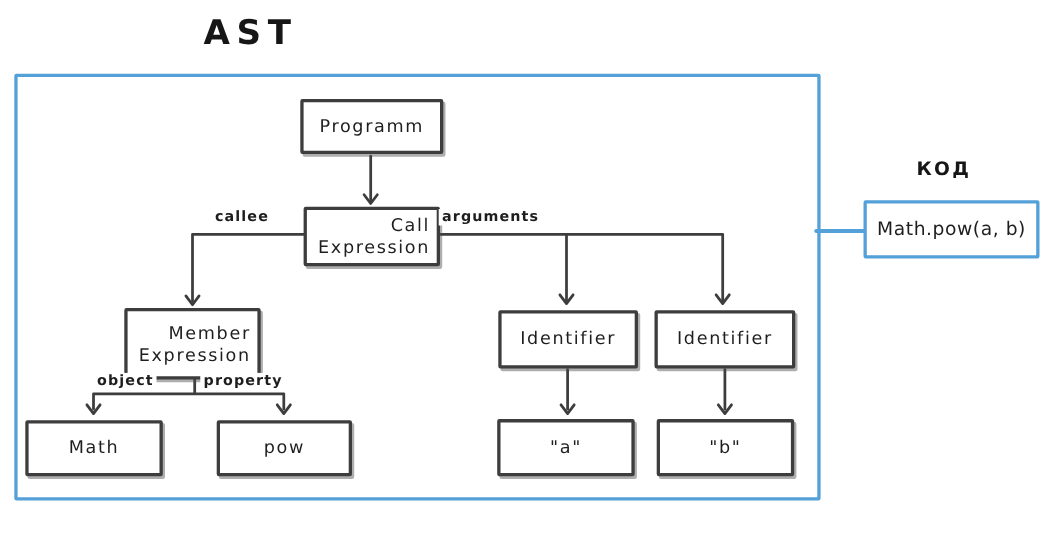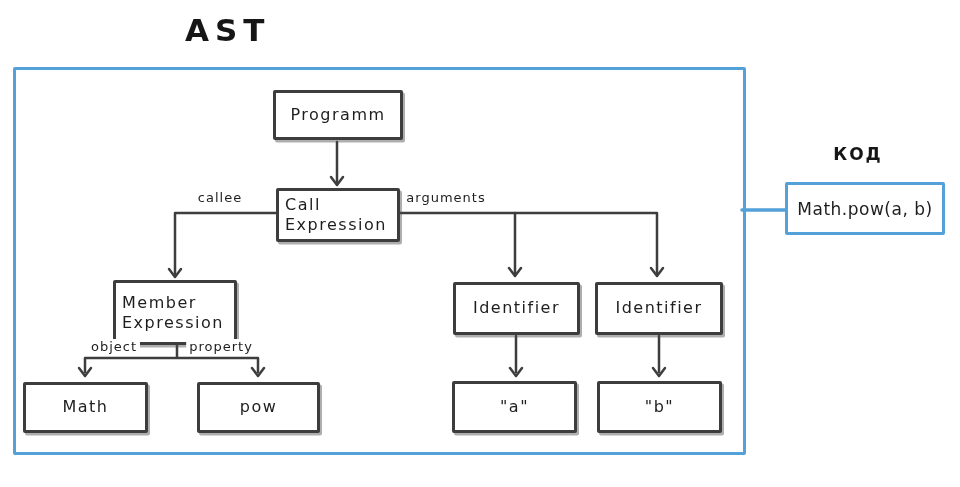--- a/index.html
+++ b/index.html
@@ -39,41 +39,41 @@
   }
 
   
   .node {
     position: absolute;
     background: #ffffff;
     border: 3px solid #3d3d3d;
     border-radius: 2px;
     box-shadow: 2px 2.5px 0 rgba(75,75,75,0.45);
     display: flex; align-items: center; justify-content: center;
-    text-align: left;
+    text-align: right;
     font-size: 16px; letter-spacing: 1.5px; line-height: 1.3;
     color: #1e1e1e;
     padding: 2px 6px;
   }
   .node.two-line { line-height: 1.25; }
 
   .n-programm   { left: 273px; top:  90px; width: 130px; height: 50px; }
   .n-call       { left: 276px; top: 188px; width: 124px; height: 54px; }
   .n-member     { left: 113px; top: 280px; width: 124px; height: 65px; }
   .n-ident1     { left: 453px; top: 282px; width: 127px; height: 53px; }
   .n-ident2     { left: 595px; top: 282px; width: 128px; height: 53px; }
   .n-math       { left:  23px; top: 382px; width: 125px; height: 51px; }
   .n-pow        { left: 197px; top: 382px; width: 123px; height: 51px; }
   .n-a          { left: 452px; top: 381px; width: 125px; height: 52px; }
   .n-b          { left: 597px; top: 381px; width: 125px; height: 52px; }
 
   
   .edge-label {
     position: absolute;
-    font-size: 13px; font-weight: normal; letter-spacing: 1px;
+    font-size: 13px; font-weight: bold; letter-spacing: 1px;
     color: #1e1e1e; white-space: nowrap;
     transform: translateX(-50%);
     background: #ffffff; padding: 0 3px;
   }
   .el-callee    { left: 220px; top: 190px; }
   .el-arguments { left: 446px; top: 190px; }
   .el-object    { left: 114px; top: 339px; }
   .el-property  { left: 221px; top: 339px; }
 
   

